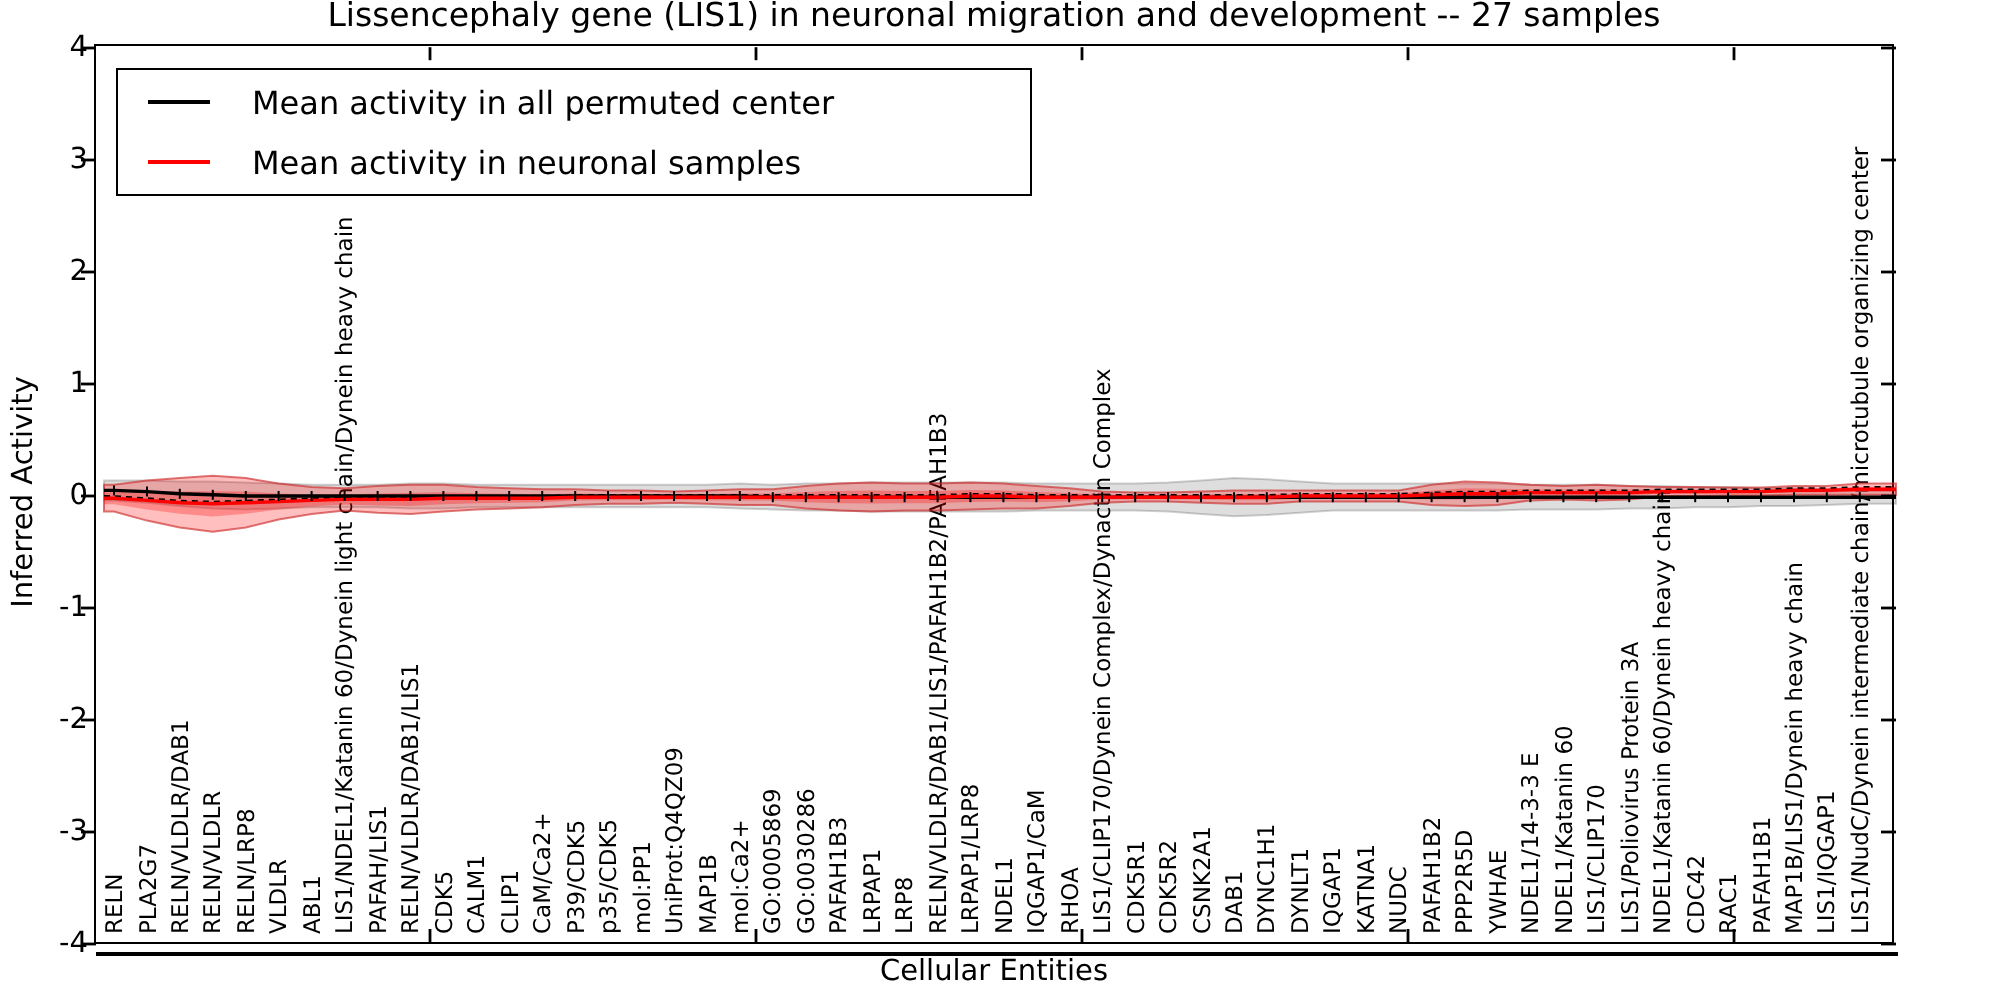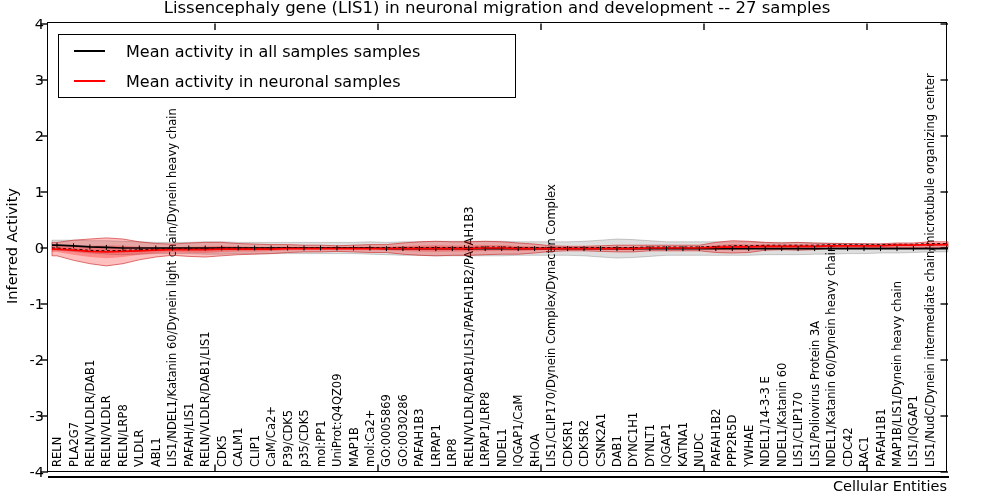--- a/index.html
+++ b/index.html
@@ -4,21 +4,21 @@
 <style>
   html,body{margin:0;padding:0;background:#ffffff;}
   #app{position:relative;width:1000px;height:500px;overflow:hidden;background:#ffffff;
        font-family:"DejaVu Sans",sans-serif;color:#000;}
   .plot-area{position:absolute;left:47px;top:22px;width:900px;height:450px;
              border:1.6px solid #000;box-sizing:border-box;background:transparent;z-index:1;}
   .axis-extra-line{position:absolute;left:48px;top:475.5px;width:901px;height:0;
                    border-top:2px solid #000;z-index:4;}
   .chart-title{position:absolute;left:47px;top:-2px;width:900px;text-align:center;
                font-size:16.5px;line-height:20px;white-space:nowrap;z-index:5;}
-  .xaxis-title{position:absolute;left:47px;top:478px;width:900px;text-align:right;
+  .xaxis-title{position:absolute;left:47px;top:478px;width:900px;text-align:center;
                font-size:14.5px;z-index:5;}
   .yaxis-title{position:absolute;left:12px;top:246px;transform:translate(-50%,-50%) rotate(-90deg);
                font-size:14.5px;white-space:nowrap;z-index:5;}
   #xlabels .xlab{position:absolute;transform:rotate(-90deg);transform-origin:0 0;
                  font-size:11.5px;line-height:12px;white-space:nowrap;z-index:2;}
   #yticklabels .ylab{position:absolute;left:2px;width:42px;text-align:right;
                      font-size:14.5px;line-height:20px;z-index:5;}
   #chart-svg{position:absolute;left:0;top:0;z-index:3;pointer-events:none;}
   .legend{position:absolute;left:58px;top:34px;width:458px;height:64px;background:#ffffff;
           border:1.8px solid #000;box-sizing:border-box;z-index:10;
@@ -203,20 +203,20 @@
         <line x1="867" x2="867" y1="471" y2="464.5" stroke="#000" stroke-width="1.4"></line>
       </g>
   </svg>
 
   <div class="yaxis-title">Inferred Activity</div>
   <div class="xaxis-title">Cellular Entities</div>
 
   <div class="legend">
     <div class="legend-row">
       <span class="legend-line" style="border-top-color: rgb(0, 0, 0);"></span>
-      <span class="legend-label">Mean activity in all samples samples</span>
+      <span class="legend-label">Mean activity in all permuted center</span>
     </div>
     <div class="legend-row">
       <span class="legend-line" style="border-top-color: rgb(255, 0, 0);"></span>
       <span class="legend-label">Mean activity in neuronal samples</span>
     </div>
   </div>
 </div>
 
 </body></html>

